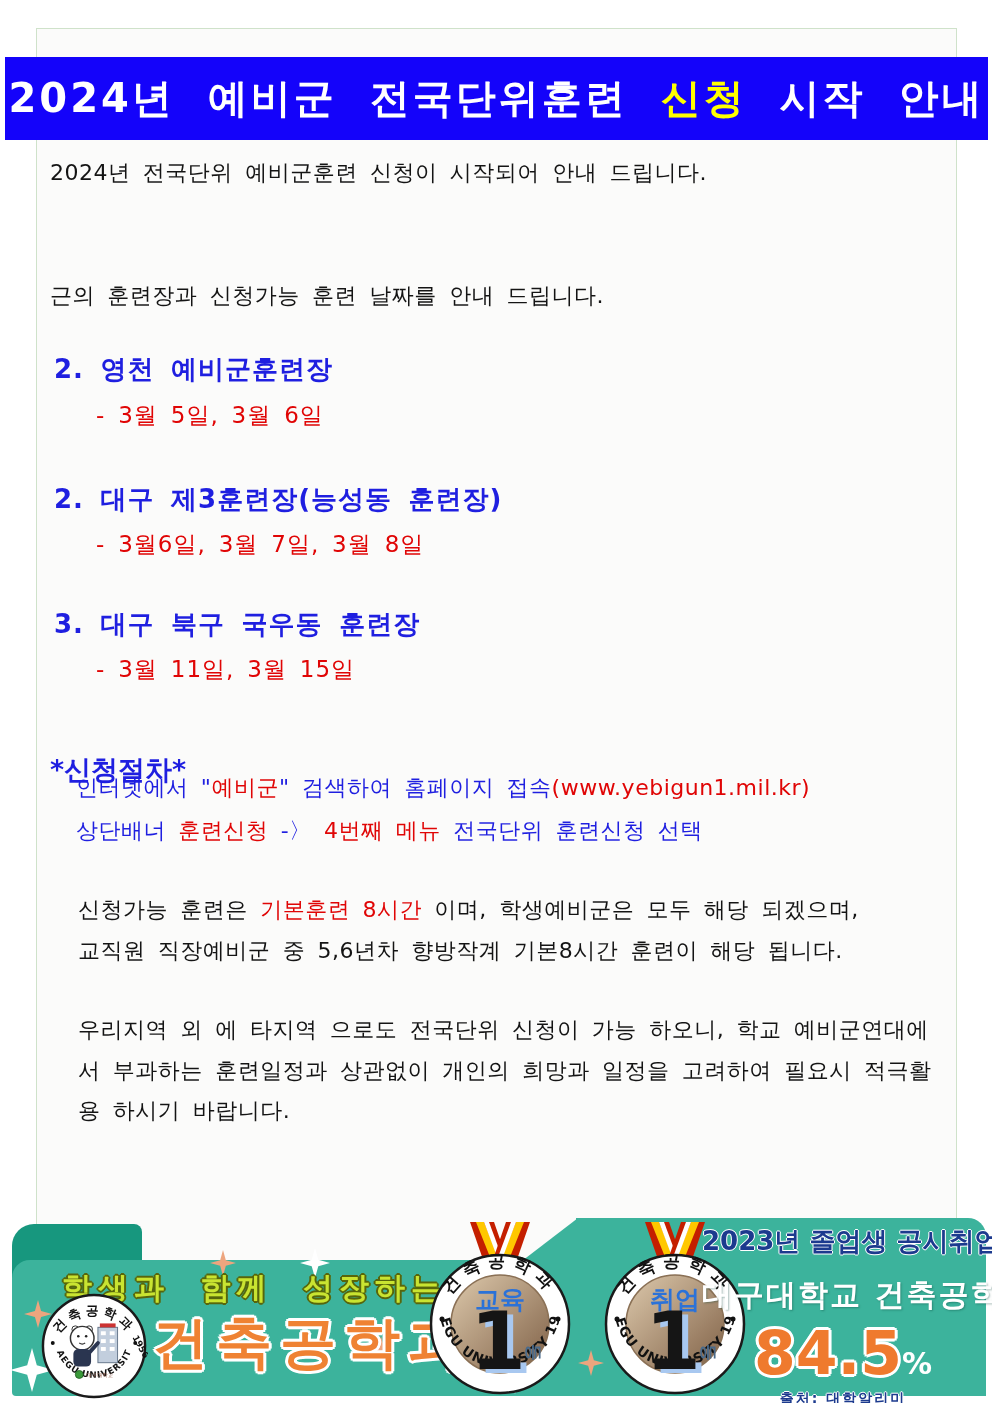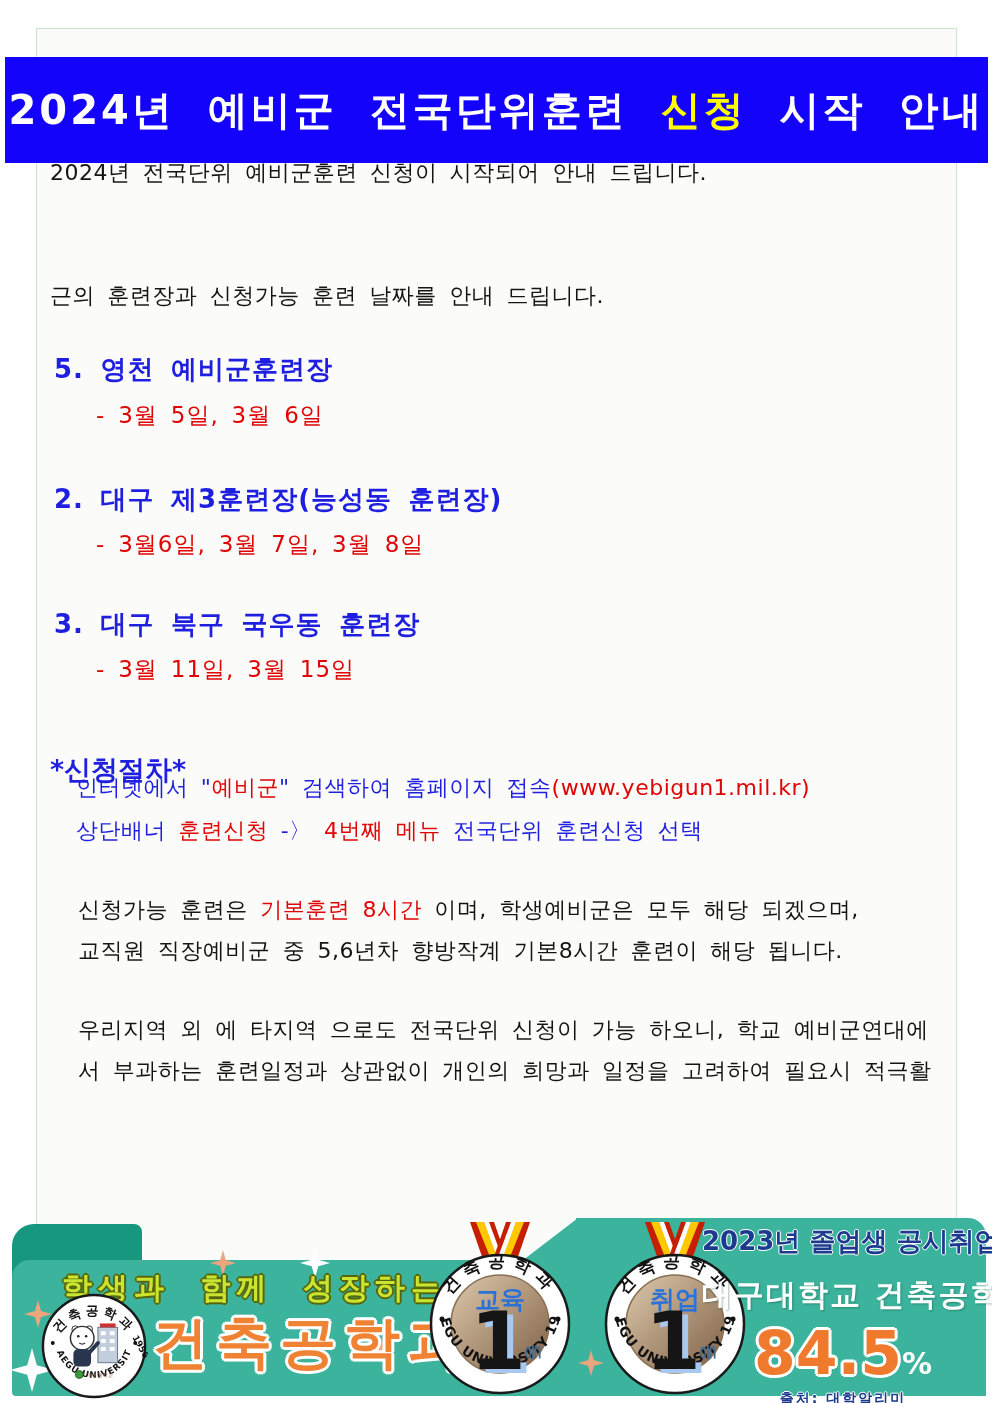--- a/index.html
+++ b/index.html
@@ -1,20 +1,20 @@
 <!DOCTYPE html>
 <html><head>
 <meta charset="utf-8">
 <style>
   html,body{margin:0;padding:0;background:#ffffff;}
   .page{position:relative;width:992px;height:1403px;background:#ffffff;overflow:hidden;
         font-family:"DejaVu Sans","Liberation Sans",sans-serif;}
   .content-box{position:absolute;left:36px;top:28px;width:919px;height:1231px;
         background:#fbfbfa;border:1px solid #cfe2ca;}
-  .header-banner{position:absolute;left:5px;top:57px;width:983px;height:106px;
+  .header-banner{position:absolute;left:5px;top:57px;width:983px;height:83px;
         background:#1403fa;display:flex;align-items:center;justify-content:center;}
   .header-banner .t{font-size:40px;font-weight:bold;color:#ffffff;letter-spacing:3px;
         word-spacing:16px;white-space:nowrap;}
   .header-banner .hl{color:#ffff00;}
   .line{position:absolute;white-space:nowrap;font-size:22px;color:#141414;
         letter-spacing:0.5px;word-spacing:0.22em;}
   .site-title{position:absolute;white-space:nowrap;font-size:26px;font-weight:bold;
         color:#1f1fe0;letter-spacing:1px;word-spacing:0.25em;}
   .site-dates{position:absolute;white-space:nowrap;font-size:23px;color:#e00505;
         letter-spacing:1px;word-spacing:0.2em;}
@@ -66,21 +66,21 @@
     <div class="t">
       <span>2024년 예비군 전국단위훈련</span>
       <span class="hl">신청</span>
       <span>시작 안내</span>
     </div>
   </div>
 
   <div class="line" style="left:50px;top:158px;">2024년 전국단위 예비군훈련 신청이 시작되어 안내 드립니다.</div>
   <div class="line" style="left:50px;top:281px;">근의 훈련장과 신청가능 훈련 날짜를 안내 드립니다.</div>
 
-  <div class="site-title" style="left:54px;top:352px;">5. 영천 예비군훈련장</div>
+  <div class="site-title" style="left:54px;top:352px;">2. 영천 예비군훈련장</div>
   <div class="site-dates" style="left:96px;top:400px;">- 3월 5일, 3월 6일</div>
 
   <div class="site-title" style="left:54px;top:482px;">2. 대구 제3훈련장(능성동 훈련장)</div>
   <div class="site-dates" style="left:96px;top:529px;text-align:center;">- 3월6일, 3월 7일, 3월 8일</div>
 
   <div class="site-title" style="left:54px;top:607px;">3. 대구 북구 국우동 훈련장</div>
   <div class="site-dates" style="left:96px;top:654px;">- 3월 11일, 3월 15일</div>
 
   <div class="proc-head" style="left:50px;top:752px;position:absolute;">*신청절차*</div>
 
@@ -91,20 +91,21 @@
     <span class="c-blue">상단배너 </span><span class="c-red">훈련신청</span><span class="c-blue"> -〉 </span><span class="c-red">4번째 메뉴</span><span class="c-blue"> 전국단위 훈련신청 선택</span>
   </div>
 
   <div class="line" style="left:78px;top:895px;">
     <span class="c-black">신청가능 훈련은 </span><span class="c-red">기본훈련 8시간</span><span class="c-black"> 이며, 학생예비군은 모두 해당 되겠으며,</span>
   </div>
   <div class="line" style="left:78px;top:936px;">교직원 직장예비군 중 5,6년차 향방작계 기본8시간 훈련이 해당 됩니다.</div>
 
   <div class="line" style="left:78px;top:1015px;">우리지역 외 에 타지역 으로도 전국단위 신청이 가능 하오니, 학교 예비군연대에</div>
   <div class="line" style="left:78px;top:1056px;">서 부과하는 훈련일정과 상관없이 개인의 희망과 일정을 고려하여 필요시 적극활</div>
+  <div class="line" style="left:78px;top:1096px;">용 하시기 바랍니다.</div>
 
   <div class="ft-tab"></div>
   <div class="ft-diag"></div>
   <div class="ft-b"></div>
   <div class="ft-a"></div>
 
   <span class="sparkle" style="left:300px;top:1248px;">
     <svg width="30" height="30" viewBox="0 0 32 32">
         <path d="M16 0 L19.5 12.5 L32 16 L19.5 19.5 L16 32 L12.5 19.5 L0 16 L12.5 12.5 Z" fill="#ffffff"></path>
       </svg></span>

